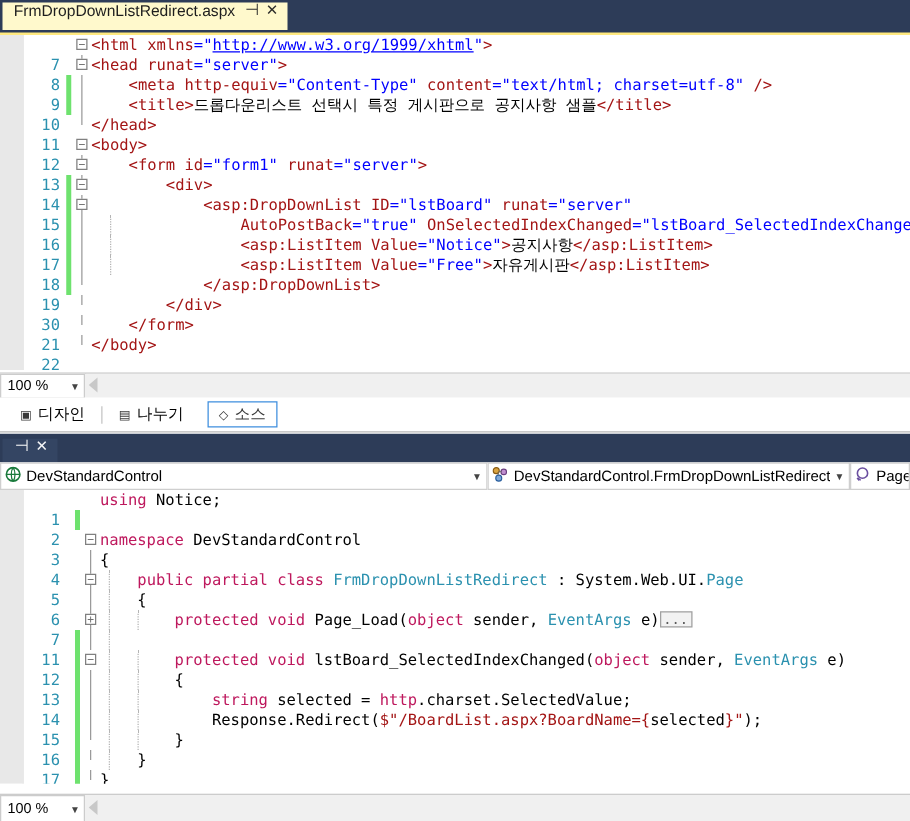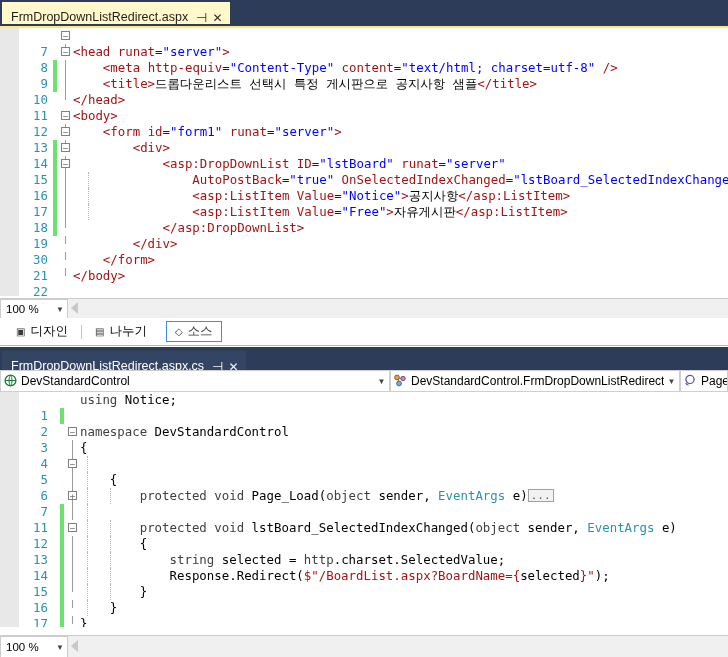--- a/index.html
+++ b/index.html
@@ -25,21 +25,21 @@
   }
   .winstrip.accent-bottom {
     border-bottom: 2px solid #ffe97f;
   }
 
   
   .doctab {
     position: absolute;
     height: 22px;
     display: flex;
-    align-items: flex-end;
+    align-items: flex-start;
     padding: 0 6px 0 9px;
     box-sizing: border-box;
     white-space: nowrap;
     font-size: 12.5px;
   }
   .doctab.active {
     background: #fff9cc;
     color: #1e1e1e;
     top: 2px;
     left: 2px;
@@ -141,21 +141,21 @@
   }
   .ctext {
     position: absolute;
     left: 73px;
     top: 0;
     white-space: pre;
   }
   .ctext.cs { left: 80px; }
 
   
-  .k    { color: #404040; }  
+  .k    { color: #be185d; }  
   .tag  { color: #a31515; }  
   .blue { color: #0000ff; }
   .str  { color: #0000ff; }
   .plain{ color: #000000; }
   .type { color: #2b91af; }
   .strcs{ color: #a31515; }
   .link { color: #0000ff; text-decoration: underline; }
   .collapsebox {
     display: inline-block;
     border: 1px solid #a0a0a0;
@@ -306,20 +306,21 @@
     <span class="closeicon">✕</span>
   </div>
 </div>
 
 <div class="editor" style="top:28px; height:268px;">
   <div class="indicator-col"></div>
 
   <div class="codeline" style="top:0;position:absolute;left:0;width:728px;">
     <span class="lno">7</span>
     <span class="outline box">−</span>
+    <span class="ctext"><span class="tag">&lt;html</span> <span class="tag">xmlns</span><span class="blue">=</span><span class="str">"</span><span class="link">http://www.w3.org/1999/xhtml</span><span class="str">"</span><span class="tag">&gt;</span></span>
   </div>
 
   <div class="codeline" style="top:16px;position:absolute;left:0;width:728px;">
     <span class="lno">8</span>
     <span class="vline half-top"></span>
     <span class="outline box">−</span>
     <span class="ctext"><span class="tag">&lt;head</span> <span class="tag">runat</span><span class="blue">=</span><span class="str">"server"</span><span class="tag">&gt;</span></span>
   </div>
 
   <div class="codeline" style="top:32px;position:absolute;left:0;width:728px;">
@@ -444,21 +445,20 @@
   </div>
   <div class="vsep" style="background:transparent;"></div>
   <div class="vtab selected">
     <span class="vicon">◇</span>
     <span>소스</span>
   </div>
 </div>
 
 <div class="winstrip" style="top:347px; height:25px;">
   <div class="doctab inactive">
-    <span class="tabname">FrmDropDownListRedirect.aspx.cs</span>
     <span class="pinicon">⊣</span>
     <span class="closeicon">✕</span>
   </div>
 </div>
 
 <div class="navbar" style="top:370px;">
   <div class="navcombo nc1">
     <span class="nicon">
       <svg width="13" height="13" viewBox="0 0 13 13">
         <circle cx="6.5" cy="6.5" r="5.4" fill="#ffffff" stroke="#1a7a3c" stroke-width="1.3"></circle>
@@ -514,20 +514,21 @@
     <span class="lno">4</span>
     <span class="vline" style="left:72px;"></span>
     <span class="ctext cs"><span class="plain">{</span></span>
   </div>
 
   <div class="codeline" style="top:64px;position:absolute;left:0;width:728px;">
     <span class="lno">5</span>
     <span class="vline" style="left:72px;"></span>
     <span class="outline box" style="left:68px;">−</span>
     <span class="vline2" style="left:87px;"></span>
+    <span class="ctext cs">    <span class="k">public partial class</span> <span class="type">FrmDropDownListRedirect</span> <span class="plain">: System.Web.UI.</span><span class="type">Page</span></span>
   </div>
 
   <div class="codeline" style="top:80px;position:absolute;left:0;width:728px;">
     <span class="lno">6</span>
     <span class="vline" style="left:72px;"></span>
     <span class="vline2" style="left:87px;"></span>
     <span class="ctext cs">    <span class="plain">{</span></span>
   </div>
 
   <div class="codeline" style="top:96px;position:absolute;left:0;width:728px;">

